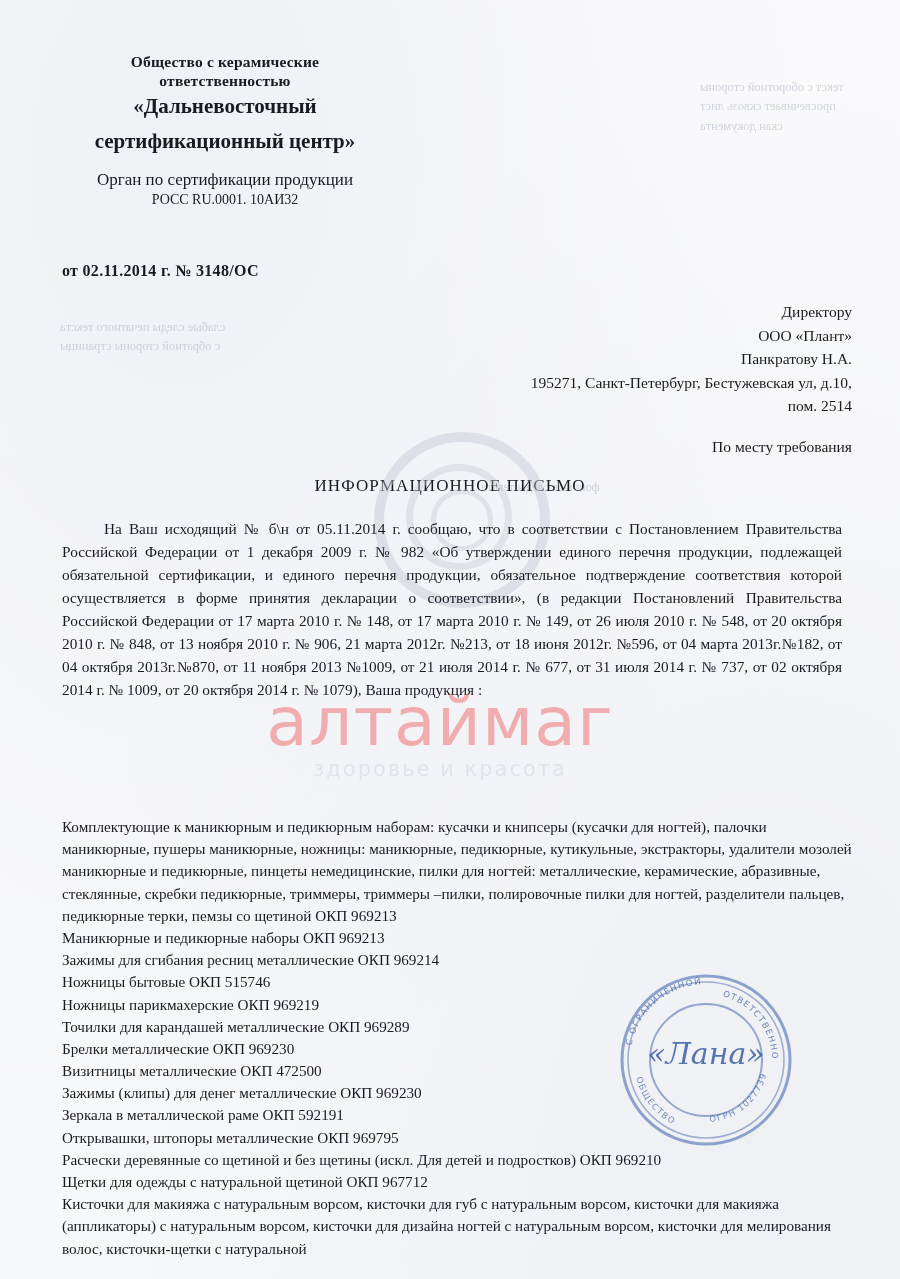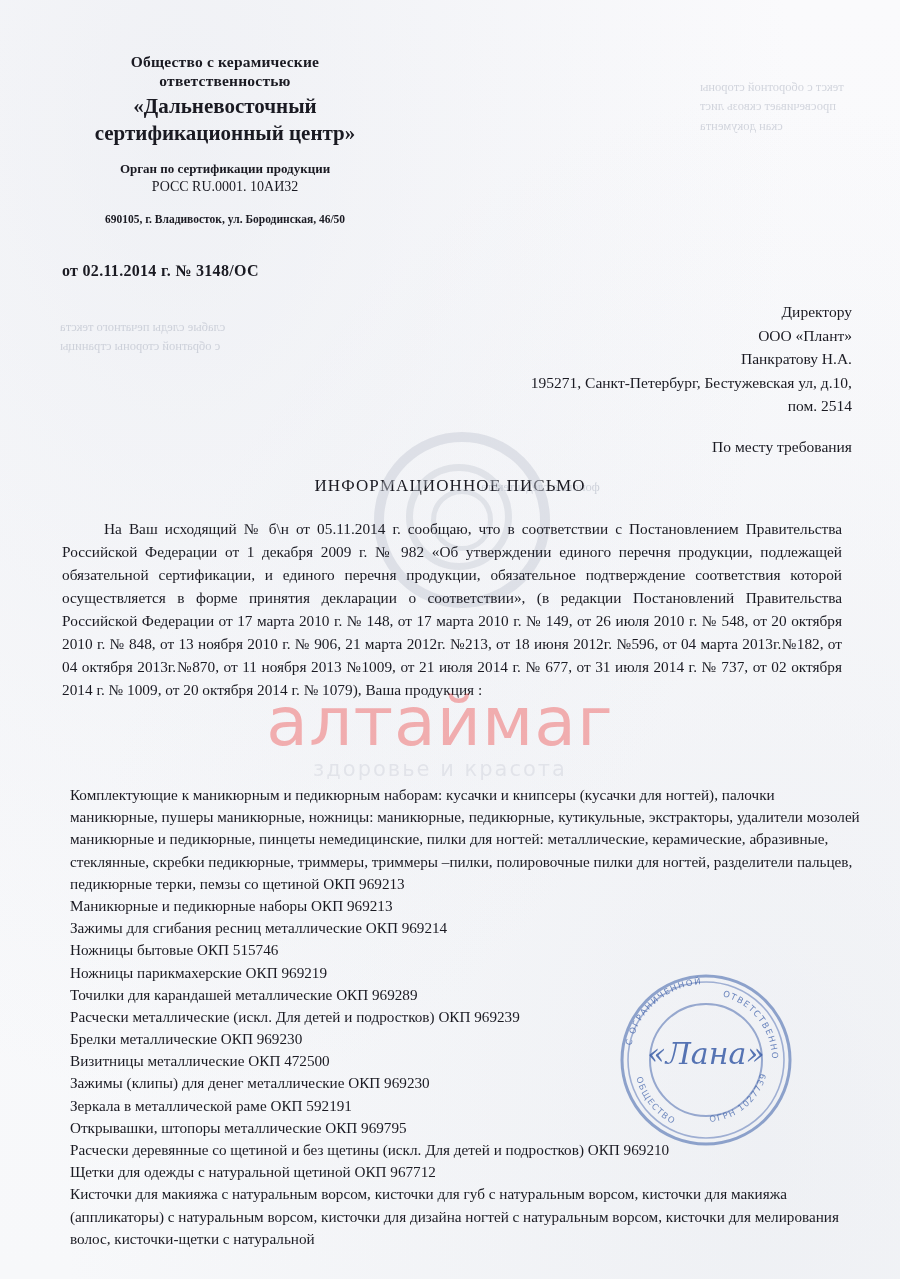--- a/index.html
+++ b/index.html
@@ -47,22 +47,22 @@
     font-size: 15.5px;
     letter-spacing: .2px;
   }
   .lh-name {
     font-weight: bold;
     font-size: 21px;
     margin-top: 2px;
     line-height: 1.3;
   }
   .lh-body-sub {
-    font-weight: bold;
-    font-size: 13px;
+    font-weight: normal;
+    font-size: 17px;
     margin-top: 14px;
     line-height: 1.3;
   }
   .lh-rosacc {
     font-weight: normal;
     font-size: 14px;
     line-height: 1.3;
   }
   .lh-address {
     font-weight: bold;
@@ -117,25 +117,24 @@
     font-size: 15.3px;
     line-height: 1.50;
     text-align: justify;
   }
   .para .indent { display: inline-block; width: 42px; }
 
   
   .products {
     position: absolute;
     left: 62px;
-    top: 784px;
+    top: 816px;
     width: 790px;
     font-size: 15.2px;
     line-height: 1.46;
-    margin-left: 8px;
   }
   .products p { margin: 0; }
   .products .blockpara { text-align: left; }
 
   
   .wm-alta {
     position: absolute;
     left: 120px;
     top: 690px;
     width: 640px;
@@ -233,24 +232,23 @@
   <div class="bleed bleed-mid">слабые следы печатного текста
 с обратной стороны страницы</div>
   <div class="bleed bleed-low">фоновые следы текста</div>
 
   <div class="content">
 
     <div class="letterhead">
       <div class="lh-org">Общество с керамические</div>
       <div class="lh-org">ответственностью</div>
       <div class="lh-name">«Дальневосточный</div>
-      <div class="lh-name" style="margin-top:0">сертификационный центр»</div>
+      <div class="lh-name" style="margin-top:8px">сертификационный центр»</div>
       <div class="lh-body-sub">Орган по сертификации продукции</div>
       <div class="lh-rosacc">РОСС RU.0001. 10АИ32</div>
-      <div class="lh-address">690105, г. Владивосток, ул. Бородинская, 46/50</div>
     </div>
 
     <div class="doc-number">от 02.11.2014 г.  №  3148/ОС</div>
 
     <div class="addressee">
       <div>Директору</div>
       <div>ООО «Плант»</div>
       <div>Панкратову Н.А.</div>
       <div>195271, Санкт-Петербург, Бестужевская ул, д.10,</div>
       <div>пом. 2514</div>
@@ -271,21 +269,20 @@
       <div class="wm-sub">здоровье и красота</div>
     </div>
 
     <div class="products">
       <p class="blockpara">Комплектующие к маникюрным и педикюрным наборам: кусачки и книпсеры (кусачки для ногтей), палочки маникюрные, пушеры маникюрные, ножницы: маникюрные, педикюрные, кутикульные, экстракторы, удалители мозолей маникюрные и педикюрные, пинцеты немедицинские, пилки для ногтей: металлические, керамические, абразивные, стеклянные, скребки педикюрные, триммеры, триммеры –пилки, полировочные пилки для ногтей, разделители пальцев, педикюрные терки, пемзы со щетиной ОКП 969213</p>
       <p>Маникюрные и педикюрные наборы ОКП 969213</p>
       <p>Зажимы для сгибания ресниц металлические ОКП 969214</p>
       <p>Ножницы бытовые ОКП 515746</p>
       <p>Ножницы парикмахерские ОКП 969219</p>
       <p>Точилки для карандашей металлические ОКП 969289</p>
-      <p>Расчески металлические (искл. Для детей и подростков) ОКП 969239</p>
       <p>Брелки металлические ОКП 969230</p>
       <p>Визитницы металлические ОКП 472500</p>
       <p>Зажимы (клипы) для денег металлические ОКП 969230</p>
       <p>Зеркала в металлической раме ОКП 592191</p>
       <p>Открывашки, штопоры металлические ОКП 969795</p>
       <p>Расчески деревянные со щетиной и без щетины (искл. Для детей и подростков) ОКП 969210</p>
       <p>Щетки для одежды с натуральной щетиной ОКП 967712</p>
       <p class="blockpara">Кисточки для макияжа с натуральным ворсом, кисточки для губ с натуральным ворсом, кисточки для макияжа (аппликаторы) с натуральным ворсом, кисточки для дизайна ногтей с натуральным ворсом, кисточки для мелирования волос, кисточки-щетки с натуральной</p>
     </div>
 

